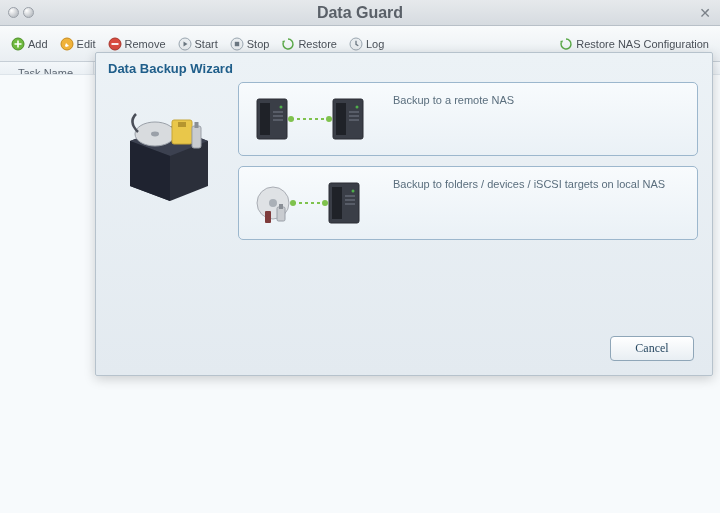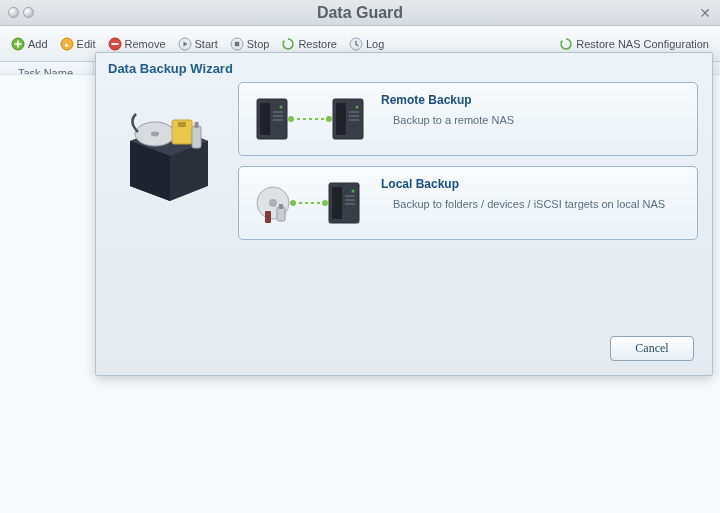--- a/index.html
+++ b/index.html
@@ -312,21 +312,20 @@
               <rect x="98" y="26" width="10" height="2" fill="#585d68"></rect>
             </g>
             <g stroke="#7fc24d" stroke-width="2">
               <line x1="40" y1="26" x2="78" y2="26" stroke-dasharray="3 3"></line>
             </g>
             <circle cx="40" cy="26" r="3" fill="#7fc24d"></circle>
             <circle cx="78" cy="26" r="3" fill="#7fc24d"></circle>
           </svg>
         </div>
         <div class="opt-text">
-          <div class="opt-title">Remote Backup</div>
           <div class="opt-desc">Backup to a remote NAS</div>
         </div>
       </div>
 
       <div class="option-card">
         <div class="opt-icon">
           <svg viewBox="0 0 118 52" width="118" height="52">
             <g>
               <ellipse cx="22" cy="26" rx="16" ry="16" fill="#dfe2e5" stroke="#a9adb4"></ellipse>
               <ellipse cx="22" cy="26" rx="4" ry="4" fill="#aab0b7"></ellipse>
@@ -343,21 +342,20 @@
               <rect x="94" y="26" width="10" height="2" fill="#585d68"></rect>
             </g>
             <g stroke="#7fc24d" stroke-width="2">
               <line x1="42" y1="26" x2="74" y2="26" stroke-dasharray="3 3"></line>
             </g>
             <circle cx="42" cy="26" r="3" fill="#7fc24d"></circle>
             <circle cx="74" cy="26" r="3" fill="#7fc24d"></circle>
           </svg>
         </div>
         <div class="opt-text">
-          <div class="opt-title">Local Backup</div>
           <div class="opt-desc">Backup to folders / devices / iSCSI targets on local NAS</div>
         </div>
       </div>
     </div>
   </div>
   <div class="wizard-footer">
     <div class="push-btn">Cancel</div>
   </div>
 </div>
 

